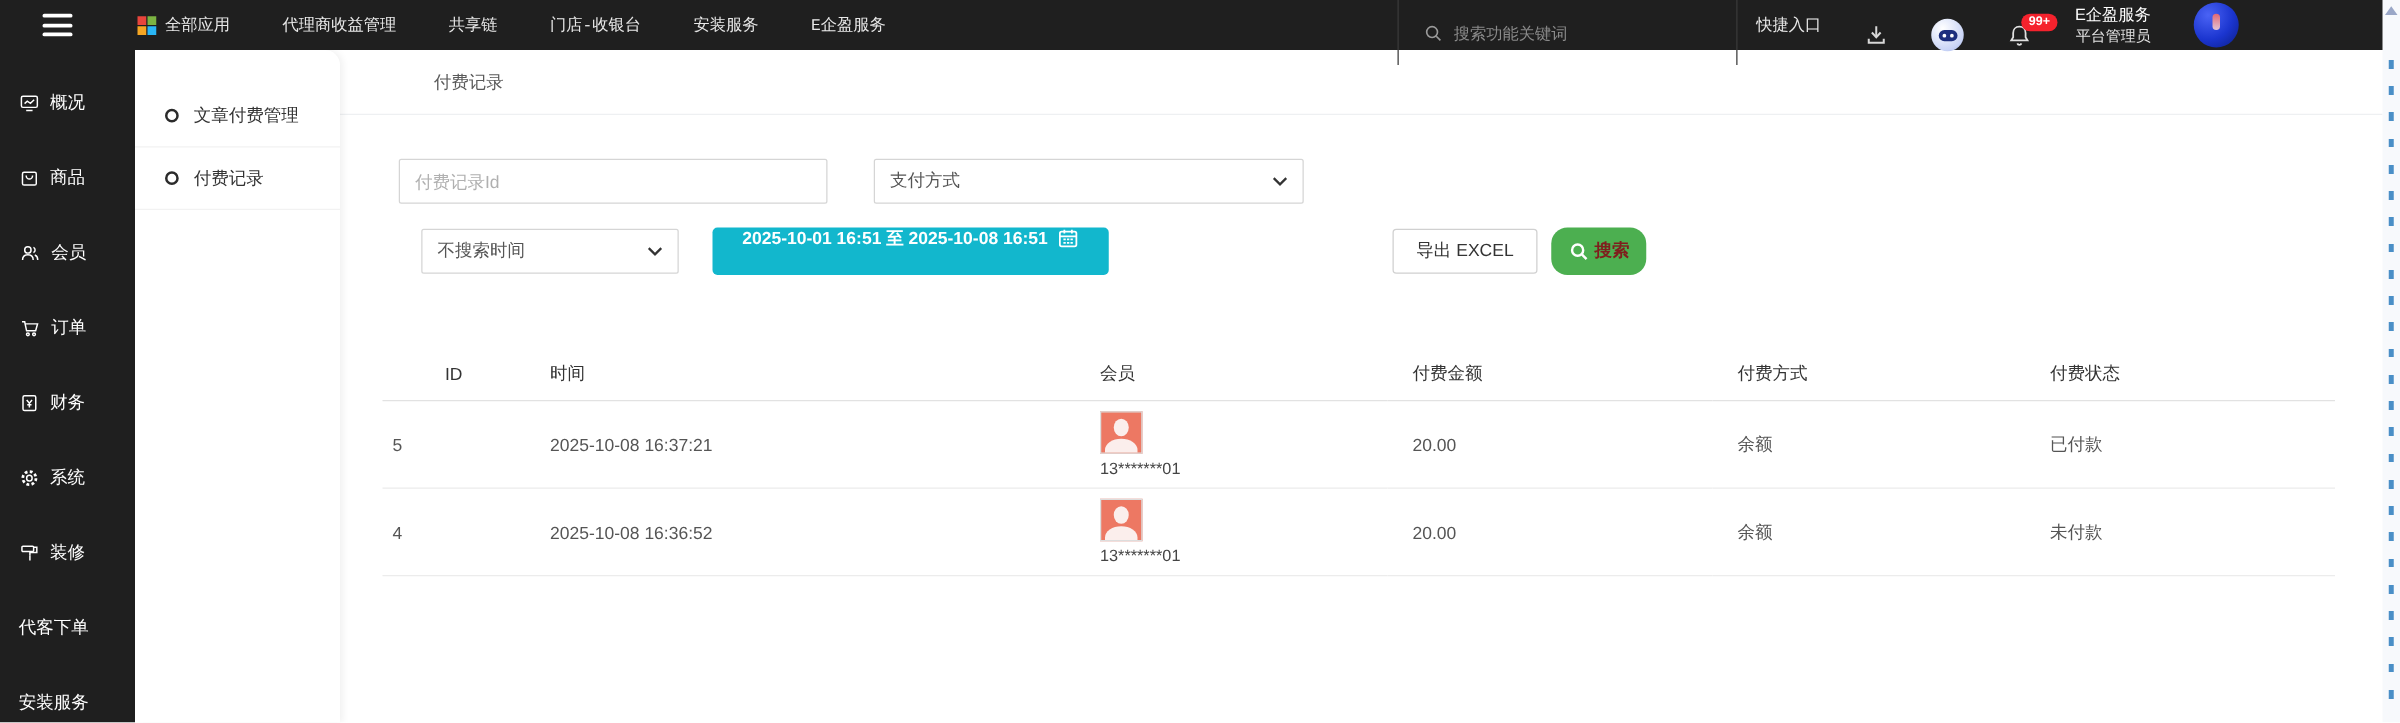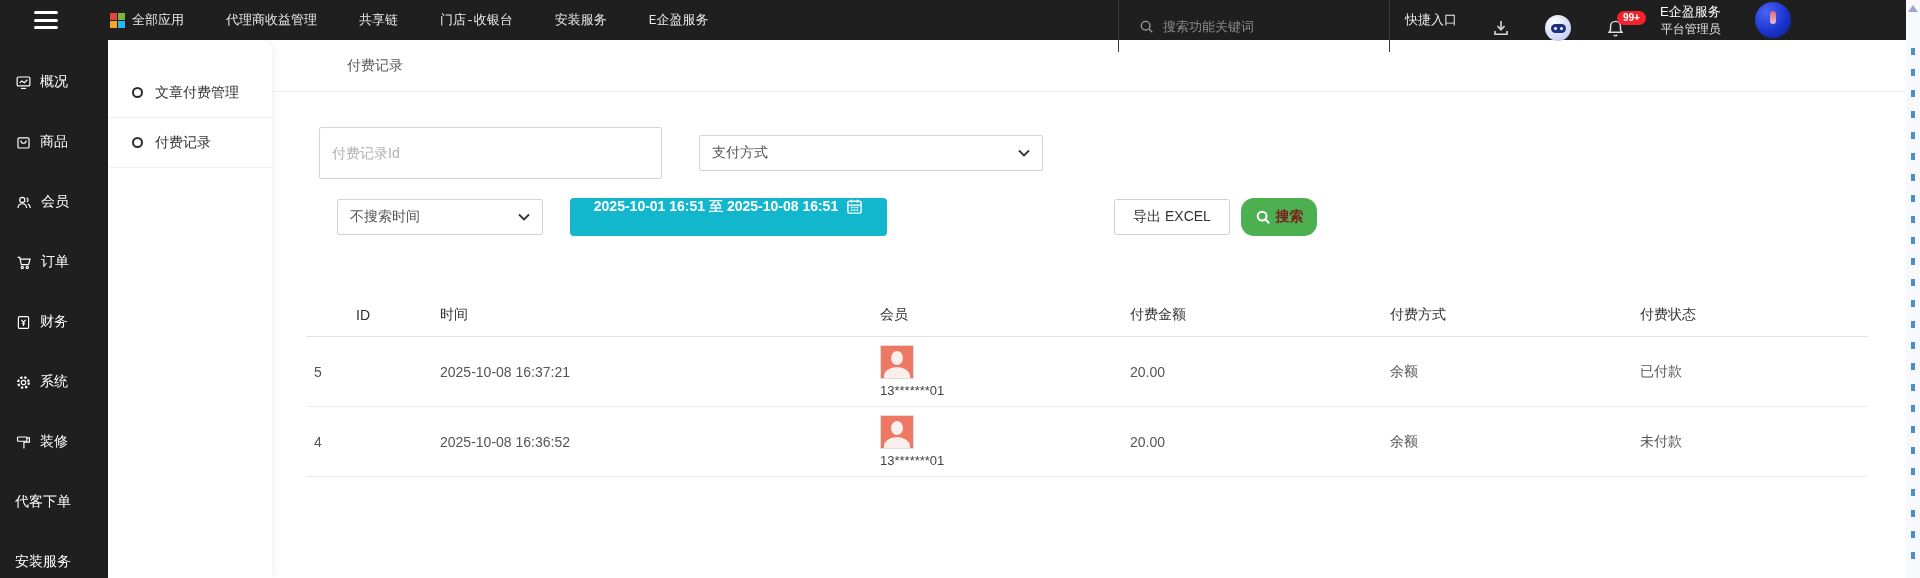--- a/index.html
+++ b/index.html
@@ -64,21 +64,21 @@
     font-size:14px; color:#333; border-bottom:1px solid #f2f2f2; cursor:pointer; white-space:nowrap; }
   .radio-ring { width:11px; height:11px; border:2px solid #2b2b2b; border-radius:50%; flex:0 0 auto; }
 
   
   .main { position:absolute; left:272px; top:40px; right:14px; bottom:0; background:#fff; }
   .breadcrumb-bar { height:52px; border-bottom:1px solid #eef0f2; display:flex; align-items:center;
     padding-left:75px; font-size:14px; color:#5a5a5a; }
 
   .filters { padding:35px 0 0 47px; }
   .filter-row { display:flex; align-items:center; }
-  .txt-input { height:52px; border:1px solid #d5d5d5; border-radius:2px; padding:0 12px;
+  .txt-input { height:36px; border:1px solid #d5d5d5; border-radius:2px; padding:0 12px;
     font-size:14px; color:#333; outline:none; }
   .txt-input::placeholder { color:#b0b0b0; }
   .input-record { width:343px; }
   .input-member { width:368px; margin-left:37px; }
   .fake-select { height:36px; border:1px solid #d5d5d5; border-radius:2px; background:#fff;
     display:flex; align-items:center; justify-content:space-between; padding:0 12px;
     font-size:14px; color:#555; cursor:pointer; }
   .select-pay { width:344px; margin-left:37px; }
   .row2 { margin-top:19px; }
   .select-time { width:206px; margin-left:18px; }

